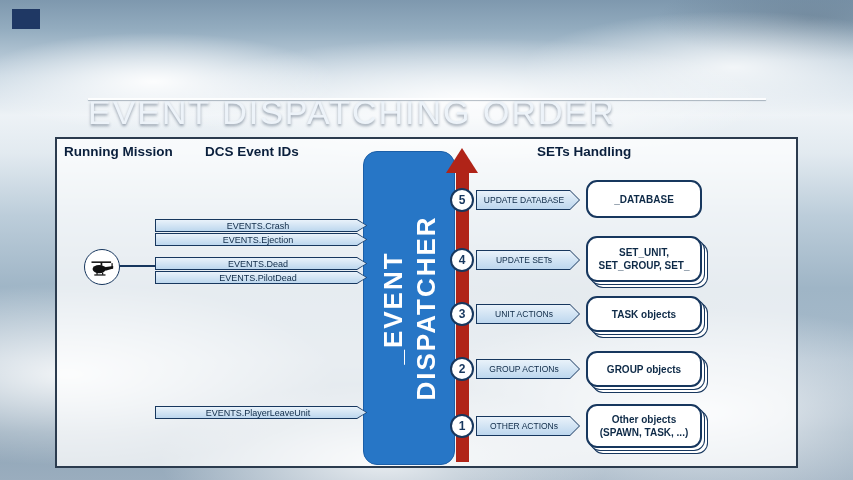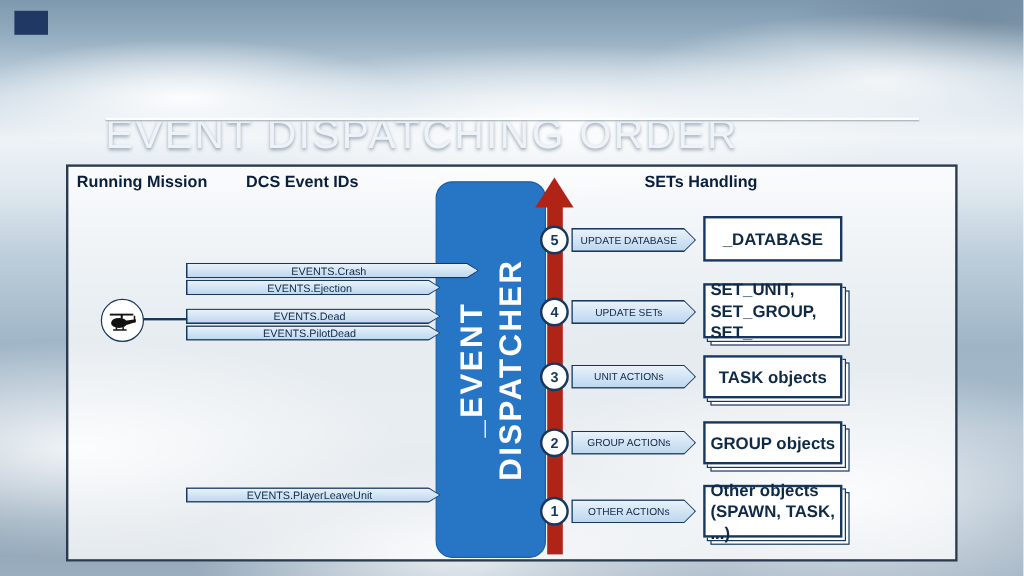--- a/index.html
+++ b/index.html
@@ -109,30 +109,31 @@
     clip-path: polygon(0 0, calc(100% - 9px) 0, 100% 50%, calc(100% - 9px) 100%, 0 100%);
   }
   .arrow-text {
     position:absolute; inset:0 10px 0 2px;
     display:flex; align-items:center; justify-content:center;
     font-size:8.5px; font-weight:normal; color:#0E2A47; white-space:nowrap;
   }
 
   
   .event-arrow { position:absolute; left:155px; width:212px; height:13px; }
-  .ev-0 { top:219px;padding-left:32px; } .ev-1 { top:233px; } .ev-2 { top:257px; } .ev-3 { top:271px; } .ev-4 { top:406px; }
+  .ev-0 { top:219px; } .ev-1 { top:233px; } .ev-2 { top:257px; } .ev-3 { top:271px; } .ev-4 { top:406px; }
   .event-arrow .arrow-text { font-size:9px; inset:0 8px 0 2px; }
 
   
   .target-box {
     position:absolute; left:586px; width:116px;
-    background:#FFFFFF; border:2px solid #17375E; border-radius:0;
-    box-sizing:border-box;
-    display:flex; align-items:center; justify-content:center;
-    font-size:14px; font-weight:bold; color:#0E2A47;
+    background:#FFFFFF; border:2px solid #17375E; border-radius:11px;
+    box-sizing:border-box;
+    display:flex; align-items:center; justify-content:center;
+    text-align:center;
+    font-size:10px; font-weight:bold; color:#0E2A47;
     line-height:1.3; padding:2px 4px;
   }
   .stacked {
     box-shadow: 3px 3px 0 -1px #FFFFFF, 3px 3px 0 0 #17375E,
                 6px 6px 0 -1px #FFFFFF, 6px 6px 0 0 #17375E;
   }
   .tb-5 { top:180px; height:38px; }
   .tb-4 { top:236px; height:46px; }
   .tb-3 { top:296px; height:36px; }
   .tb-2 { top:351px; height:36px; }

